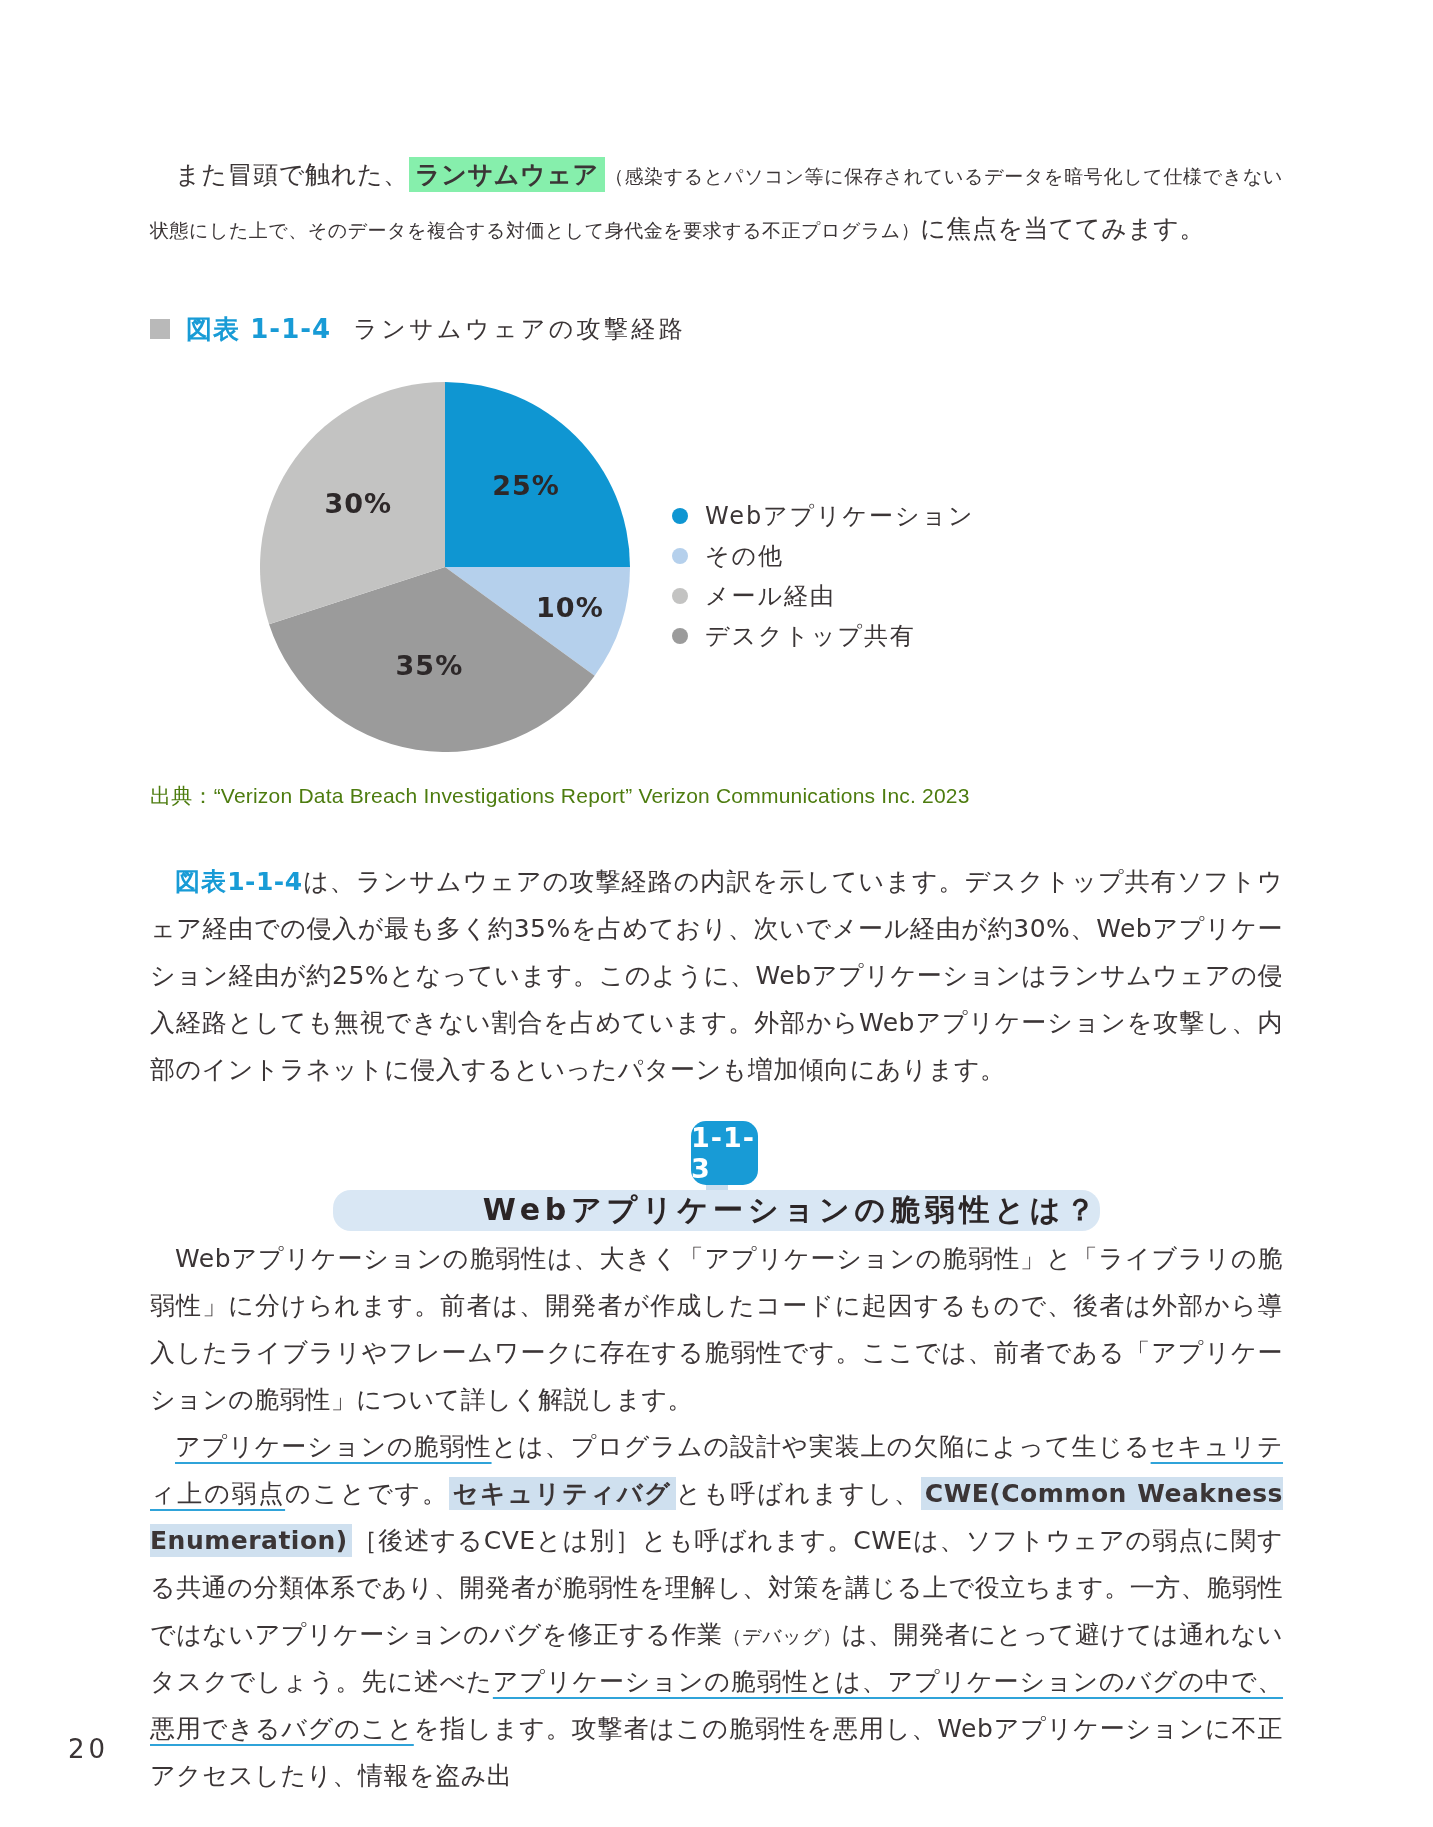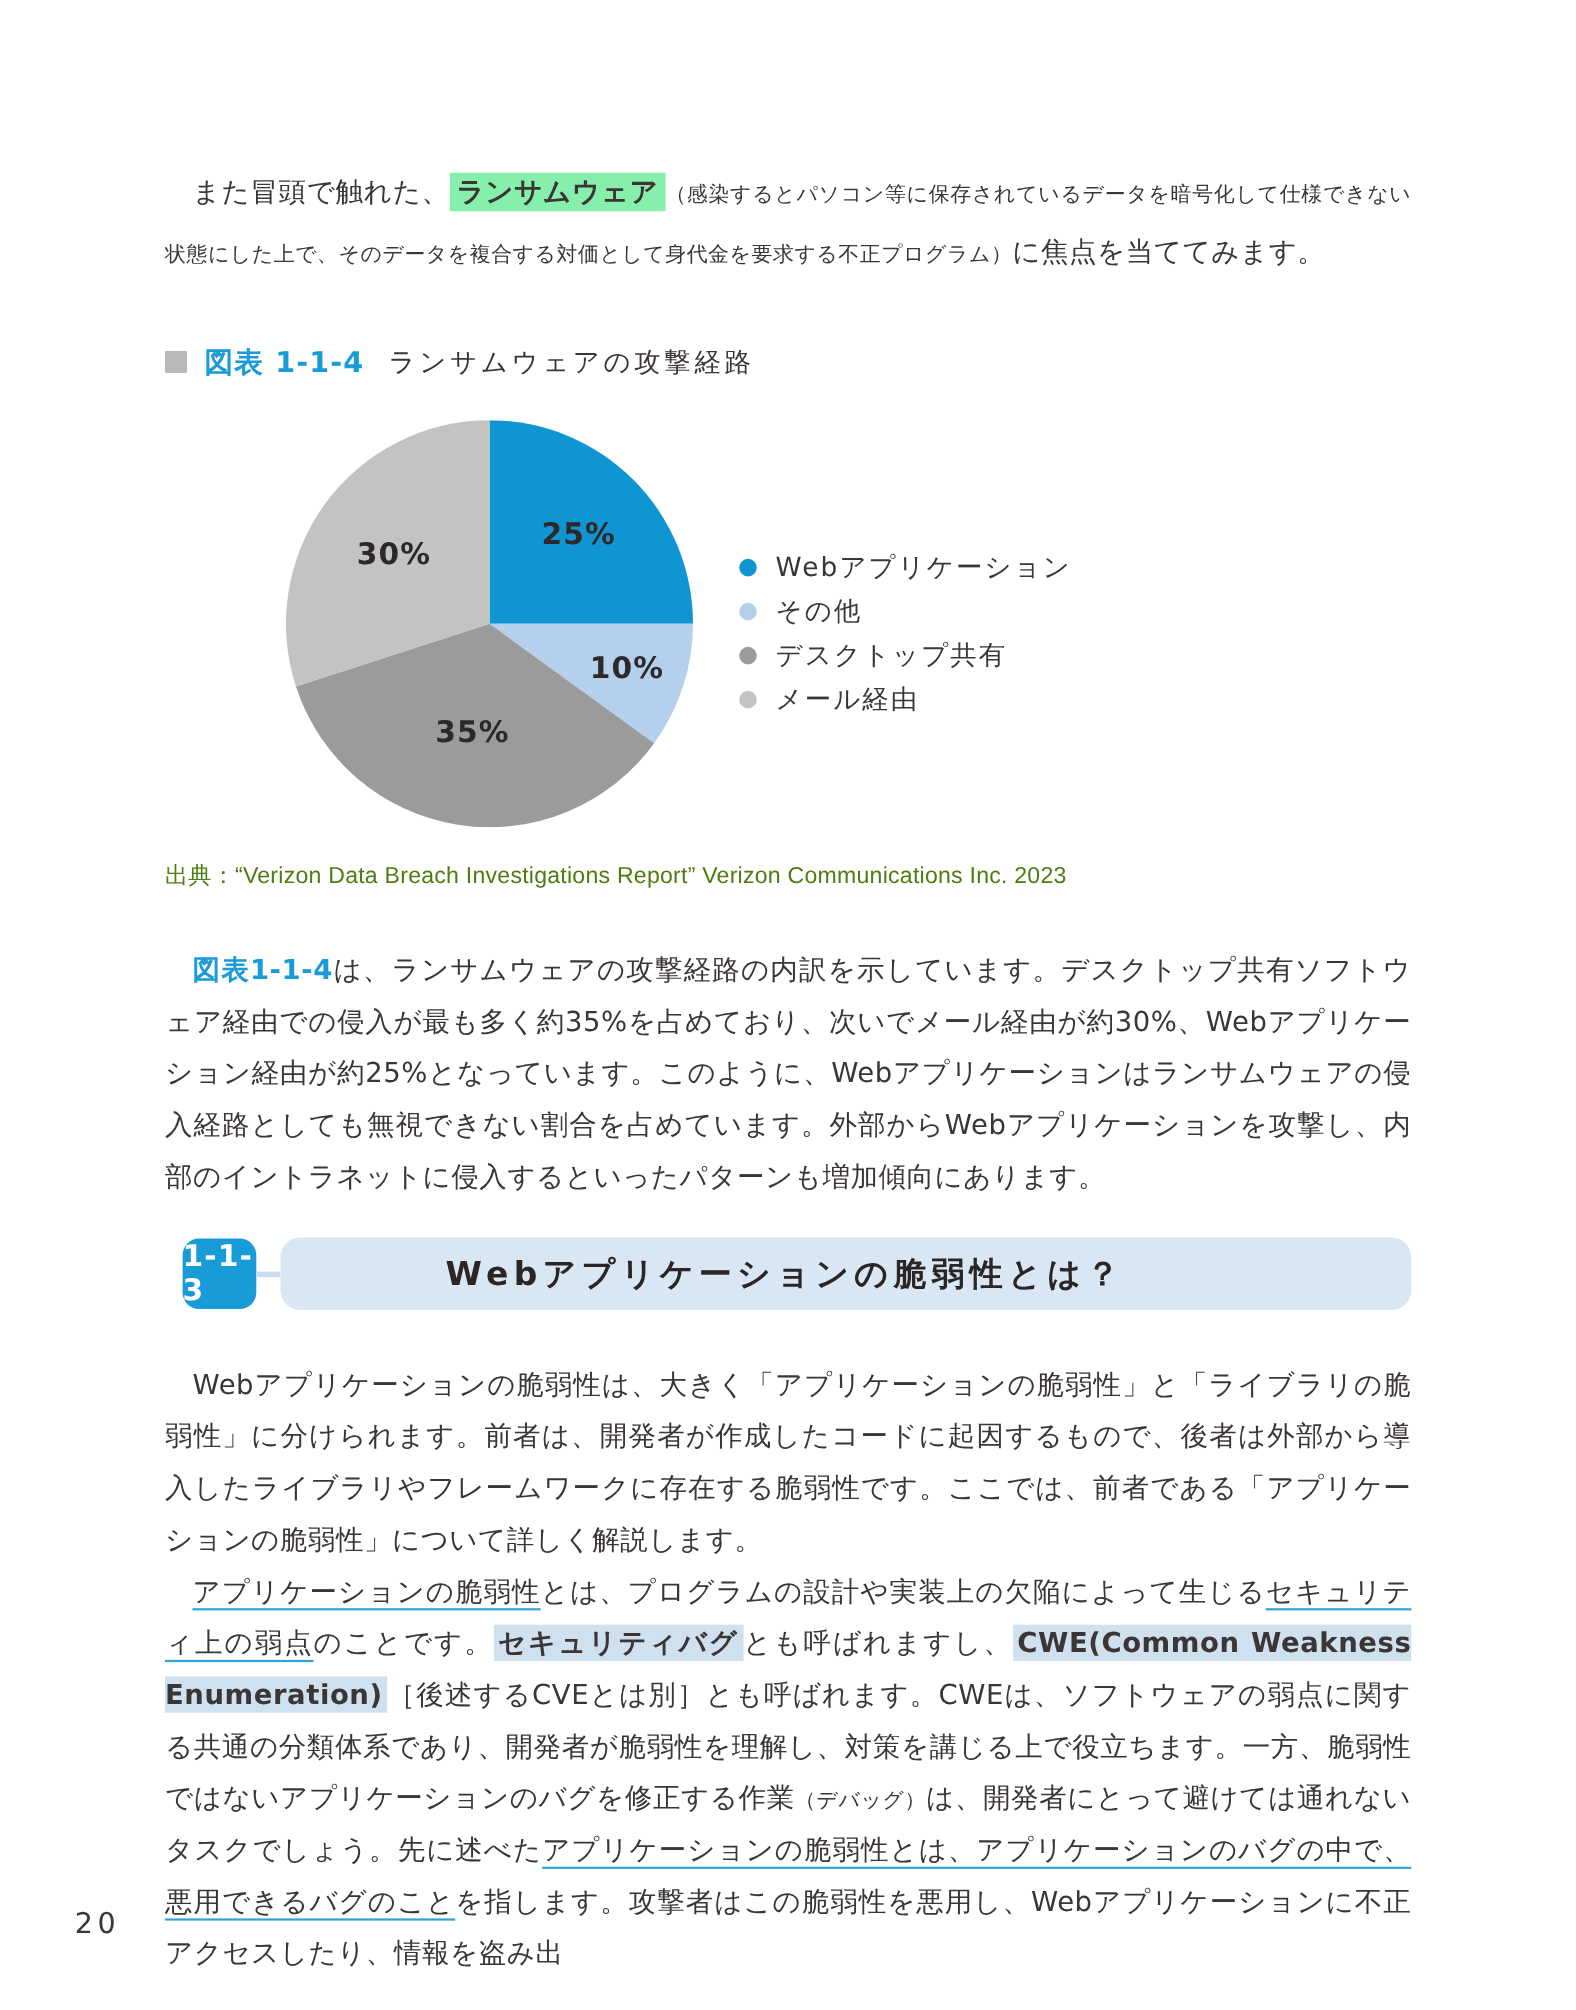--- a/index.html
+++ b/index.html
@@ -46,21 +46,21 @@
   .mt-body { margin-top:48px; }
   .blue-ref { color:#189bd6; font-weight:bold; }
   .u {
     text-decoration: underline;
     text-decoration-color:#2fa3d9;
     text-decoration-thickness:2px;
     text-underline-offset:7px;
   }
   .hlb { background:#cfe0ef; font-weight:bold; padding:2px 4px;margin-top:27px; }
   
-  .section-header { display:flex; align-items:center; margin-top:28px; margin-bottom:40px; height:74px; }
+  .section-header { display:flex; align-items:center; margin-top:28px; margin-bottom:40px; height:74px;flex-direction:column; }
   .sec-badge {
     width:67px; height:64px; background:#189bd6; border-radius:15px;
     color:#ffffff; font-weight:bold; font-size:27px;
     display:flex; align-items:center; justify-content:center;
     margin-left:16px; letter-spacing:1px; flex:0 0 auto;
   }
   .sec-connector { width:22px; height:5px; background:#c9ddee; flex:0 0 auto; }
   .sec-pill {
     flex:1; height:66px; background:#d9e7f4; border-radius:18px;
     display:flex; align-items:center; padding-left:150px;
@@ -99,26 +99,26 @@
     <ul class="legend" id="legend">
         <li>
           <span class="dot" style="background: rgb(15, 150, 210);"></span>
           <span>Webアプリケーション</span>
         </li>
         <li>
           <span class="dot" style="background: rgb(181, 208, 236);"></span>
           <span>その他</span>
         </li>
         <li>
+          <span class="dot" style="background: rgb(195, 195, 194);"></span>
+          <span>メール経由</span>
+        </li>
+        <li>
           <span class="dot" style="background: rgb(155, 155, 155);"></span>
           <span>デスクトップ共有</span>
-        </li>
-        <li>
-          <span class="dot" style="background: rgb(195, 195, 194);"></span>
-          <span>メール経由</span>
         </li>
       </ul>
   </div>
 
   <p class="source">出典：“Verizon Data Breach Investigations Report”  Verizon Communications Inc. 2023</p>
 
   <p class="body indent mt-body"><span class="blue-ref">図表1-1-4</span><span>は、ランサムウェアの攻撃経路の内訳を示しています。デスクトップ共有ソフトウェア経由での侵入が最も多く約35%を占めており、次いでメール経由が約30%、Webアプリケーション経由が約25%となっています。このように、Webアプリケーションはランサムウェアの侵入経路としても無視できない割合を占めています。外部からWebアプリケーションを攻撃し、内部のイントラネットに侵入するといったパターンも増加傾向にあります。</span></p>
 
   <div class="section-header">
     <div class="sec-badge">1-1-3</div>

